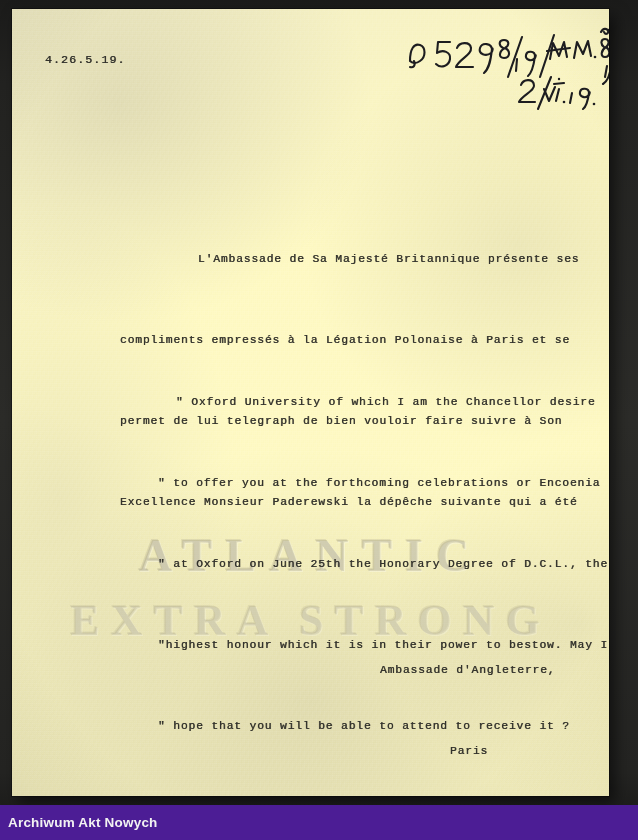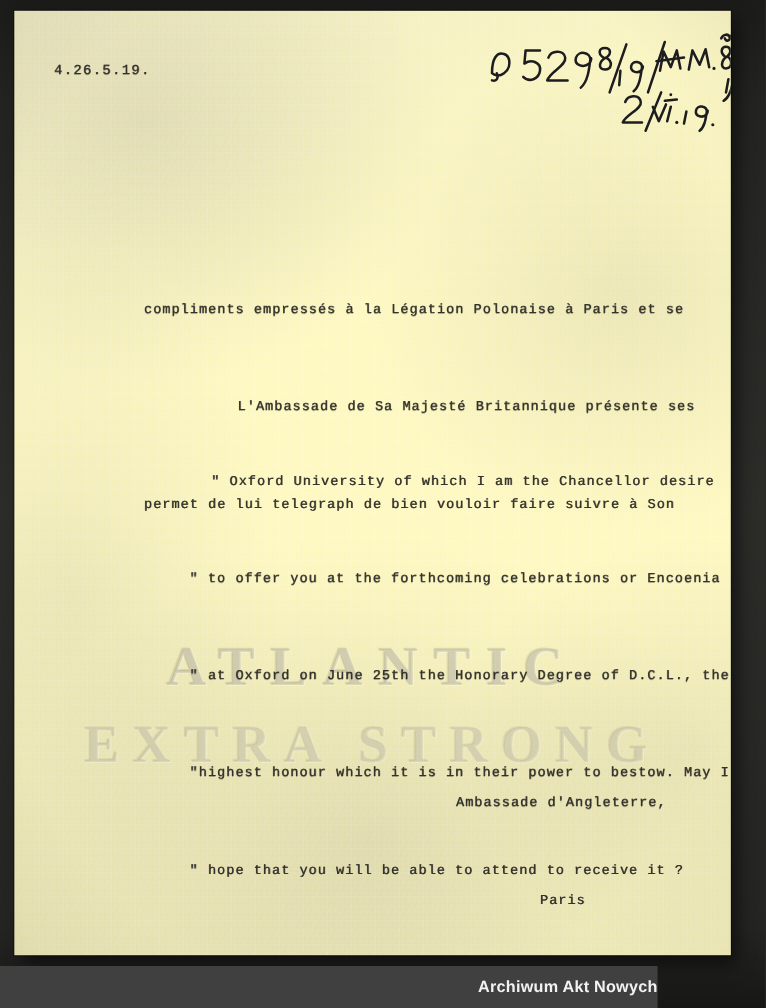--- a/index.html
+++ b/index.html
@@ -162,26 +162,25 @@
     height: 88px;
     pointer-events: none;
   }
   #handwriting svg { display: block; }
 
   
   #footer-bar {
     position: absolute;
     left: 0;
     bottom: 0;
-    width: 548px;
+    width: 638px;
     height: 35px;
-    background: #404040;
+    background: #4c1d95;
     display: flex;
     align-items: center;
-    justify-content: flex-end;
   }
   #footer-label {
     color: #f2f2f2;
     font-family: "Liberation Sans", sans-serif;
     font-size: 13.5px;
     font-weight: 700;
     letter-spacing: 0.2px;
     padding-left: 8px;
   }
 </style>
@@ -202,23 +201,24 @@
       <div class="wm-line" id="wm-extra">EXTRA STRONG</div>
     </div>
 
     <div id="paper-vignette"></div>
 
     <div id="typed-layer">
 
       <div class="typed" id="reg-stamp">4.26.5.19.</div>
 
       <div class="typed" id="body-block">
+        <span class="line indent">L'Ambassade de Sa Majesté Britannique présente ses</span>
         <span class="line">compliments empressés à la Légation Polonaise à Paris et se</span>
-        <span class="line indent">L'Ambassade de Sa Majesté Britannique présente ses</span>
         <span class="line">permet de lui telegraph de bien vouloir faire suivre à Son</span>
+        <span class="line">Excellence Monsieur Paderewski la dépêche suivante qui a été</span>
       </div>
 
       <div class="typed" id="quote-block">
         <span class="line q-indent">" Oxford University of which I am the Chancellor desire</span>
         <span class="line">" to offer you at the forthcoming celebrations or Encoenia</span>
         <span class="line">" at Oxford on June 25th the Honorary Degree of D.C.L., the</span>
         <span class="line">"highest honour which it is in their power to bestow. May I</span>
         <span class="line">" hope that you will be able to attend to receive it ?</span>
         <span class="line">" Kindly telegraph reply".</span>
         

